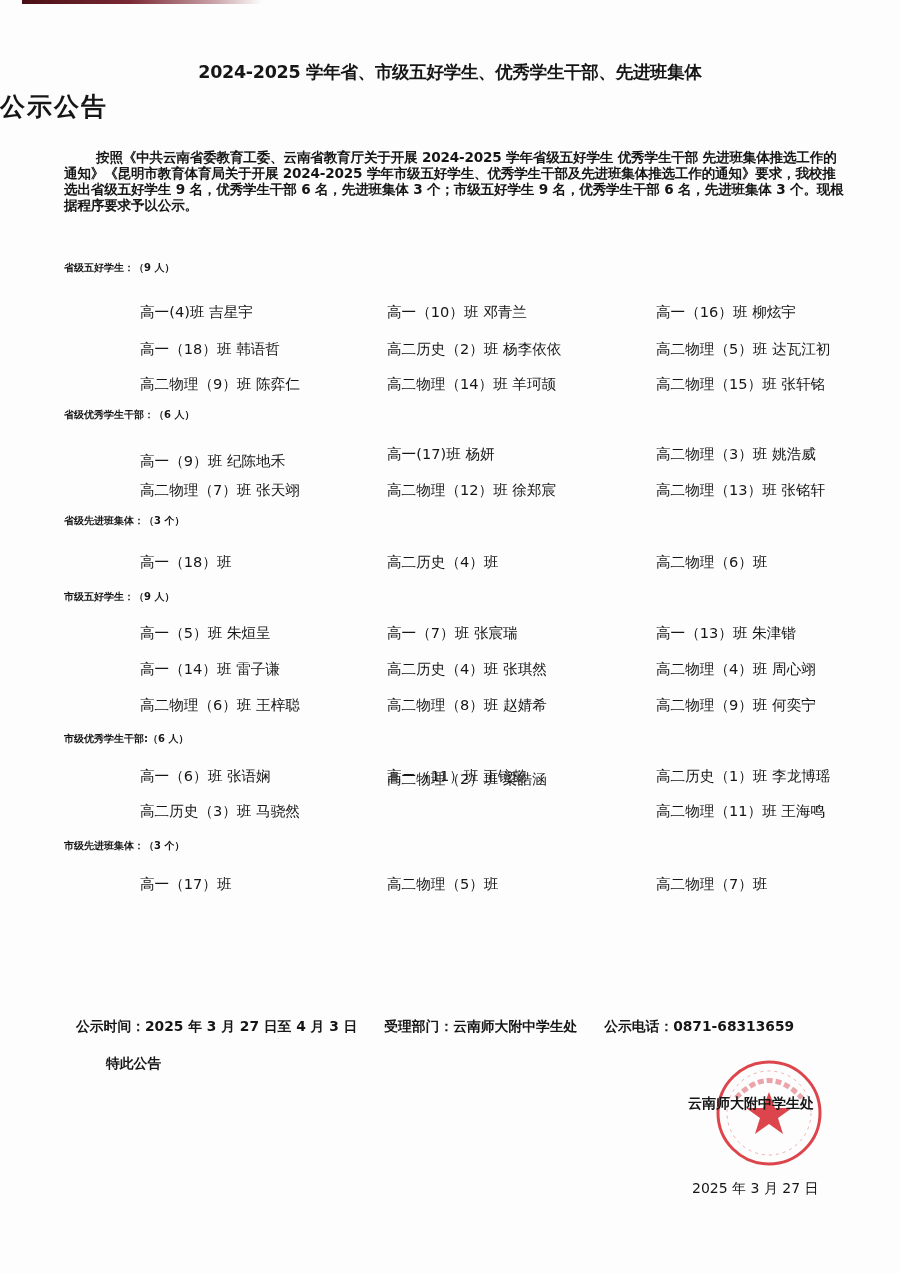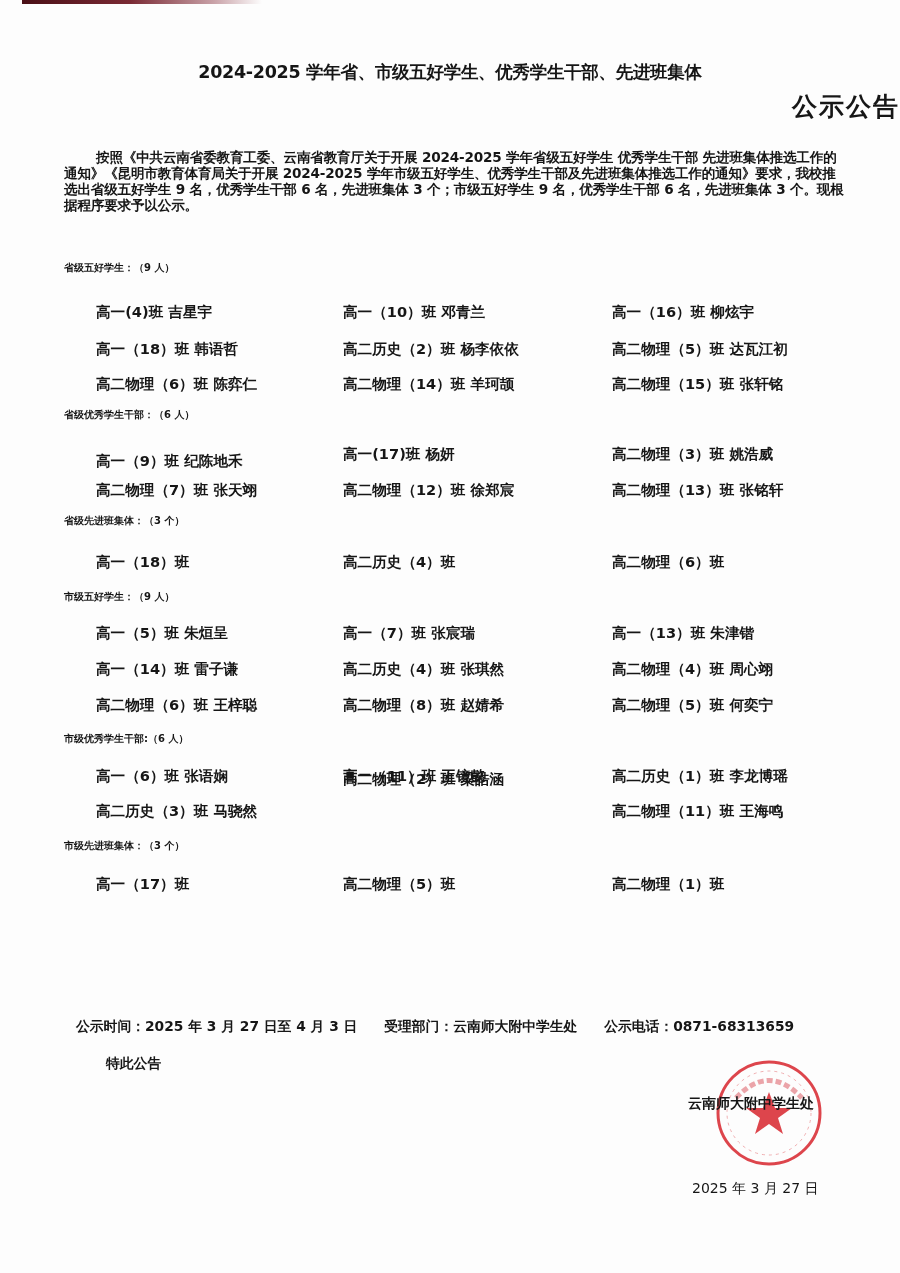--- a/index.html
+++ b/index.html
@@ -12,30 +12,30 @@
     .top-bar {
       position: absolute; left: 22px; top: 0; width: 240px; height: 4px;
       background: linear-gradient(90deg, #4a0f16 0%, #7a2a34 45%, #c9a2a8 80%, rgba(255,255,255,0) 100%);
     }
     .abs { position: absolute; white-space: nowrap; }
     .title1 {
       left: 0; width: 900px; text-align: center; top: 60px;
       font-size: 17.5px; font-weight: bold; letter-spacing: -0.3px;
     }
     .title2 {
-      left: 0; width: 900px; text-align: right; top: 90px;
+      left: 0; width: 900px; text-align: left; top: 90px;
       font-size: 25px; font-weight: bold; letter-spacing: 2px;
     }
     .para {
       position: absolute; left: 64px; top: 149px; width: 780px;
       font-size: 13.6px; line-height: 16px; font-weight: bold;
       text-indent: 32px; white-space: normal; letter-spacing: -0.2px;
     }
     .heading { font-size: 10px; font-weight: bold; left: 64px; }
-    .item { font-size: 14.6px; font-weight: bold; }
+    .item { font-size: 14.6px; font-weight: normal; margin-left: 44px; }
     .col0 { left: 96px; }
     .col1 { left: 343px; text-align: center; }
     .col2 { left: 612px; }
     .footer-line { left: 76px; top: 1018px; font-size: 13.8px; font-weight: bold; }
     .footer-line span { margin-right: 22px; }
     .special { left: 106px; top: 1055px; font-size: 13.8px; font-weight: bold; }
     .sign { left: 688px; top: 1095px; font-size: 14px; font-weight: bold; }
     .date { left: 692px; top: 1136px; font-size: 14px; font-weight: normal; margin-top: 44px; }
     .seal {
       position: absolute; left: 714px; top: 1058px; width: 110px; height: 110px;
@@ -52,21 +52,21 @@
 
 <div class="para">按照《中共云南省委教育工委、云南省教育厅关于开展 2024-2025 学年省级五好学生 优秀学生干部 先进班集体推选工作的通知》《昆明市教育体育局关于开展 2024-2025 学年市级五好学生、优秀学生干部及先进班集体推选工作的通知》要求，我校推选出省级五好学生 9 名，优秀学生干部 6 名，先进班集体 3 个；市级五好学生 9 名，优秀学生干部 6 名，先进班集体 3 个。现根据程序要求予以公示。</div>
 
 <div class="abs heading" style="top:261px">省级五好学生：（9 人）</div>
 <div class="abs item col0" style="top:303px">高一(4)班 吉星宇</div>
 <div class="abs item col1" style="top:303px">高一（10）班 邓青兰</div>
 <div class="abs item col2" style="top:303px">高一（16）班 柳炫宇</div>
 <div class="abs item col0" style="top:340px">高一（18）班 韩语哲</div>
 <div class="abs item col1" style="top:340px">高二历史（2）班 杨李依依</div>
 <div class="abs item col2" style="top:340px">高二物理（5）班 达瓦江初</div>
-<div class="abs item col0" style="top:375px">高二物理（6）班 陈弈仁</div>
+<div class="abs item col0" style="top:375px">高二物理（9）班 陈弈仁</div>
 <div class="abs item col1" style="top:375px">高二物理（14）班 羊珂颉</div>
 <div class="abs item col2" style="top:375px">高二物理（15）班 张轩铭</div>
 
 <div class="abs heading" style="top:408px">省级优秀学生干部：（6 人）</div>
 <div class="abs item col0" style="top:452px">高一（9）班 纪陈地禾</div>
 <div class="abs item col1" style="top:445px">高一(17)班 杨妍</div>
 <div class="abs item col2" style="top:445px">高二物理（3）班 姚浩威</div>
 <div class="abs item col0" style="top:481px">高二物理（7）班 张天翊</div>
 <div class="abs item col1" style="top:481px">高二物理（12）班 徐郑宸</div>
 <div class="abs item col2" style="top:481px">高二物理（13）班 张铭轩</div>
@@ -78,34 +78,34 @@
 
 <div class="abs heading" style="top:590px">市级五好学生：（9 人）</div>
 <div class="abs item col0" style="top:624px">高一（5）班 朱烜呈</div>
 <div class="abs item col1" style="top:624px">高一（7）班 张宸瑞</div>
 <div class="abs item col2" style="top:624px">高一（13）班 朱津锴</div>
 <div class="abs item col0" style="top:660px">高一（14）班 雷子谦</div>
 <div class="abs item col1" style="top:660px">高二历史（4）班 张琪然</div>
 <div class="abs item col2" style="top:660px">高二物理（4）班 周心翊</div>
 <div class="abs item col0" style="top:696px">高二物理（6）班 王梓聪</div>
 <div class="abs item col1" style="top:696px">高二物理（8）班 赵婧希</div>
-<div class="abs item col2" style="top:696px">高二物理（5）班 何奕宁</div>
+<div class="abs item col2" style="top:696px">高二物理（9）班 何奕宁</div>
 
 <div class="abs heading" style="top:732px">市级优秀学生干部:（6 人）</div>
 <div class="abs item col0" style="top:767px">高一（6）班 张语娴</div>
 <div class="abs item col1" style="top:767px">高一（11）班 王镜懿</div>
 <div class="abs item col2" style="top:767px">高二历史（1）班 李龙博瑶</div>
 <div class="abs item col0" style="top:802px">高二历史（3）班 马骁然</div>
 <div class="abs item col1" style="top:770px">高二物理（2）班 梁皓涵</div>
 <div class="abs item col2" style="top:802px">高二物理（11）班 王海鸣</div>
 
 <div class="abs heading" style="top:839px">市级先进班集体：（3 个）</div>
 <div class="abs item col0" style="top:875px">高一（17）班</div>
 <div class="abs item col1" style="top:875px">高二物理（5）班</div>
-<div class="abs item col2" style="top:875px">高二物理（1）班</div>
+<div class="abs item col2" style="top:875px">高二物理（7）班</div>
 
 <div class="abs footer-line">
   <span>公示时间：2025 年 3 月 27 日至 4 月 3 日</span>
   <span>受理部门：云南师大附中学生处</span>
   <span>公示电话：0871-68313659</span>
 </div>
 <div class="abs special">特此公告</div>
 
 <svg class="seal" viewBox="0 0 110 110">
   <circle cx="55" cy="55" r="51" fill="none" stroke="#d8262e" stroke-width="3"></circle>

